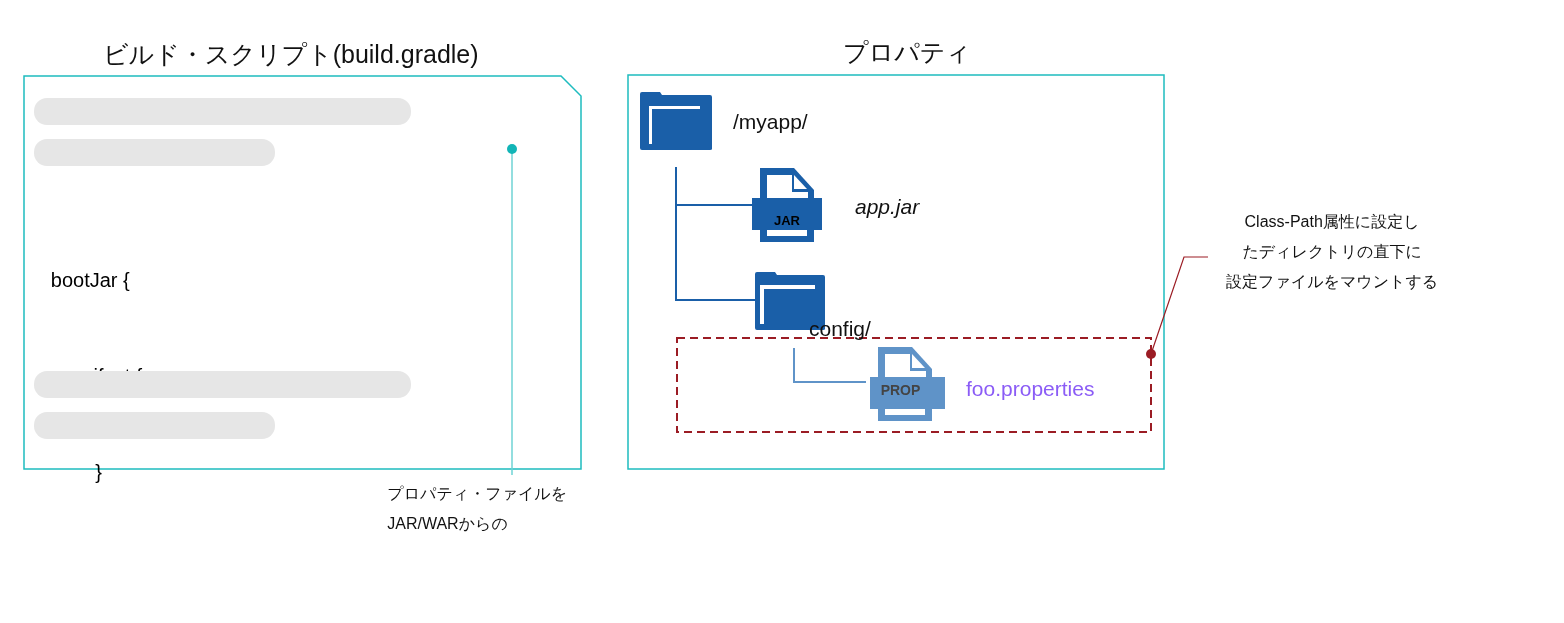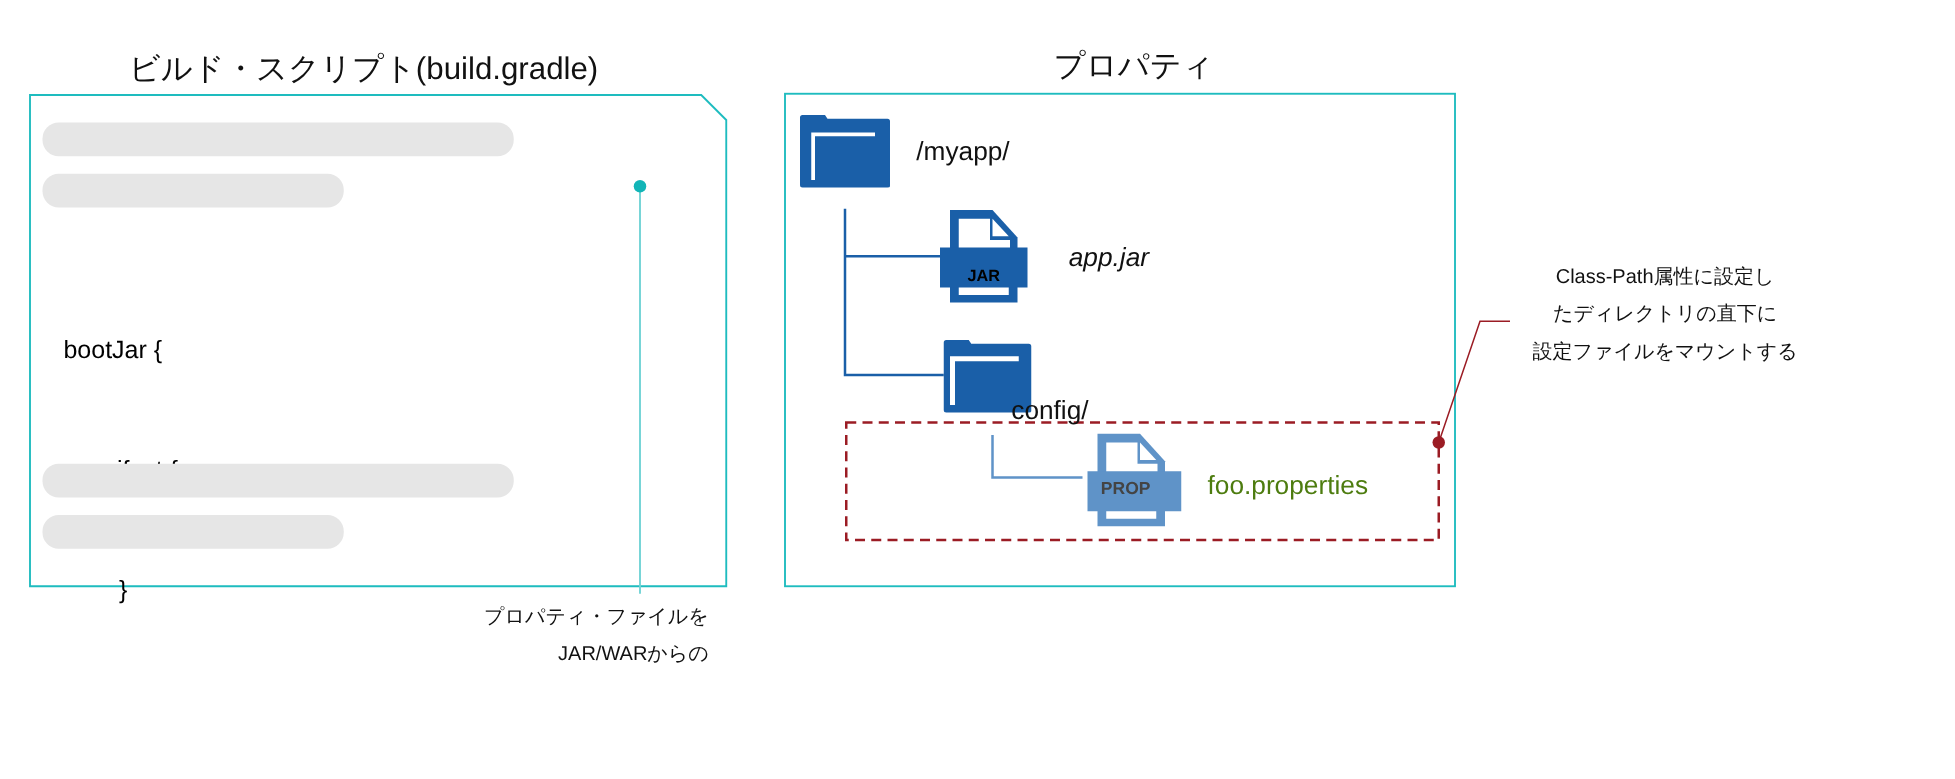--- a/index.html
+++ b/index.html
@@ -68,31 +68,31 @@
 <div class="abs code" style="left:38px; top:200px;">
   <div>bootJar {</div>
   <div>   manifest {</div>
   <div>   }</div>
   
 </div>
 
 <div class="bar" style="left:34px; top:371px; width:377px;"></div>
 <div class="bar" style="left:34px; top:412px; width:241px;"></div>
 
-<div class="abs note" style="right:997px; top:479px; text-align:right;">
+<div class="abs note" style="right:997px; top:479px; text-align:left;">
   <div>プロパティ・ファイルを</div>
   <div>JAR/WARからの</div>
 </div>
 
 <div class="abs title" style="left:843px; top:36px;">プロパティ</div>
 
 <div class="abs lbl" style="left:733px; top:110px;">/myapp/</div>
 <div class="abs abs" style="left:752px; top:213px; width:70px; text-align:center; color:#000; font-weight:bold; font-size:13px;">JAR</div>
 <div class="abs lbl" style="left:855px; top:195px;font-style:italic;">app.jar</div>
 <div class="abs lbl" style="left:809px; top:290px;margin-top:27px;">config/</div>
 <div class="abs" style="left:870px; top:382px; width:61px; text-align:center; color:#444; font-weight:bold; font-size:14px;">PROP</div>
-<div class="abs lbl" style="left:966px; top:377px; color:#4d7c0f;">foo.properties</div>
+<div class="abs lbl" style="left:966px; top:377px; color:#8b5cf6;">foo.properties</div>
 
 <div class="abs note" style="left:1226px; top:207px;">
   <div>Class-Path属性に設定し</div>
   <div>たディレクトリの直下に</div>
   <div>設定ファイルをマウントする</div>
 </div>
 
 </body></html>

